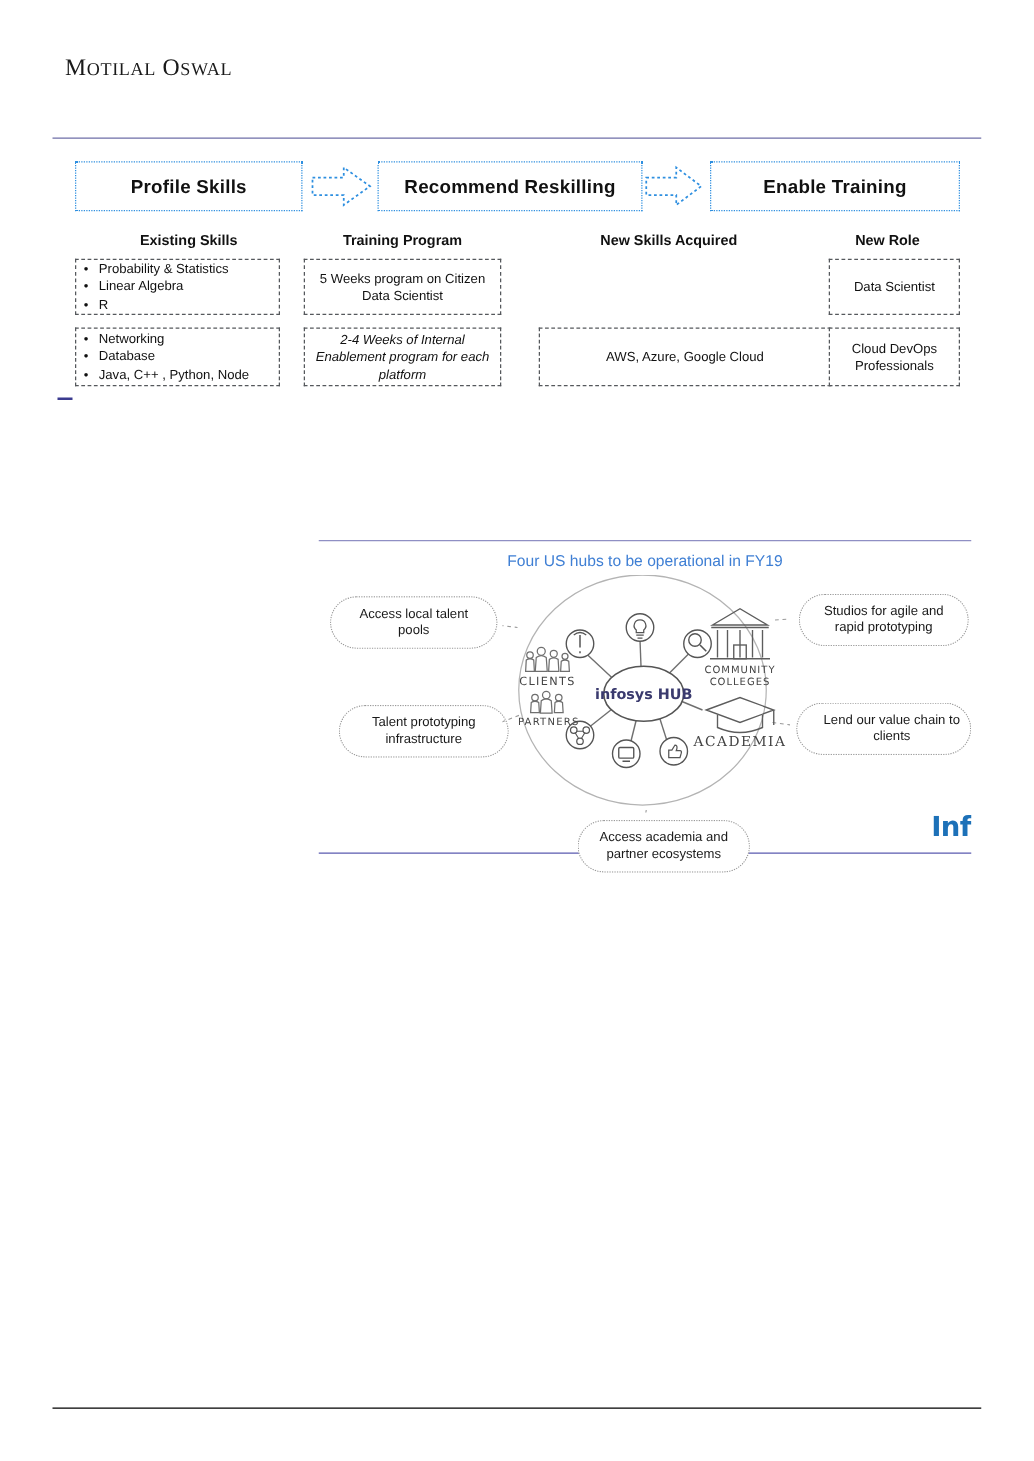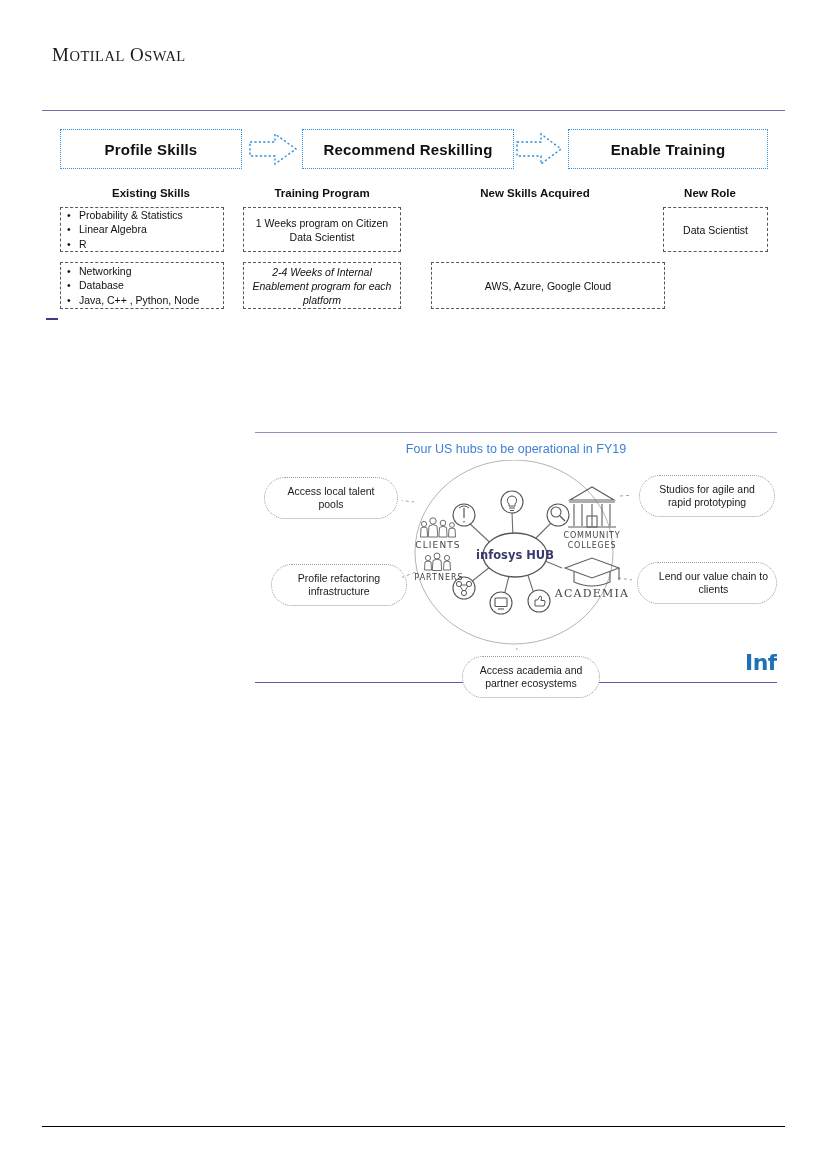--- a/index.html
+++ b/index.html
@@ -188,21 +188,21 @@
   <div class="col-head h4">New Role</div>
 
   <div class="cell r1c1">
     <ul>
       <li>Probability &amp; Statistics</li>
       <li>Linear Algebra</li>
       <li>R</li>
     </ul>
   </div>
   <div class="cell r1c2 center">
-    <div class="ln">1 Weeks program on Citizen</div>
+    <div class="ln">5 Weeks program on Citizen</div>
     <div class="ln">Data Scientist</div>
   </div>
   <div class="cell r1c4 center">
     <div class="ln">Data Scientist</div>
   </div>
 
   <div class="cell r2c1">
     <ul>
       <li>Networking</li>
       <li>Database</li>
@@ -210,20 +210,24 @@
     </ul>
   </div>
   <div class="cell r2c2 center">
     <div class="ln">2-4 Weeks of Internal</div>
     <div class="ln">Enablement program for each</div>
     <div class="ln">platform</div>
   </div>
   <div class="cell r2c3 center">
     <div class="ln">AWS, Azure, Google Cloud</div>
   </div>
+  <div class="cell r2c4 center">
+    <div class="ln">Cloud DevOps</div>
+    <div class="ln">Professionals</div>
+  </div>
 
   <div class="blue-tick"></div>
 </div>
 
 <div class="slide">
   <div class="slide-rule-top"></div>
   <div class="slide-rule-bottom"></div>
 
   <div class="slide-title">Four US hubs to be operational in FY19</div>
 
@@ -236,21 +240,21 @@
 
   <div class="callout c-tr">
     <div>
       <div>Studios for agile and</div>
       <div>rapid prototyping</div>
     </div>
   </div>
 
   <div class="callout c-bl">
     <div>
-      <div>Profile refactoring</div>
+      <div>Talent prototyping</div>
       <div>infrastructure</div>
     </div>
   </div>
 
   <div class="callout c-br">
     <div>
       <div>Lend our value chain to</div>
       <div>clients</div>
     </div>
   </div>

